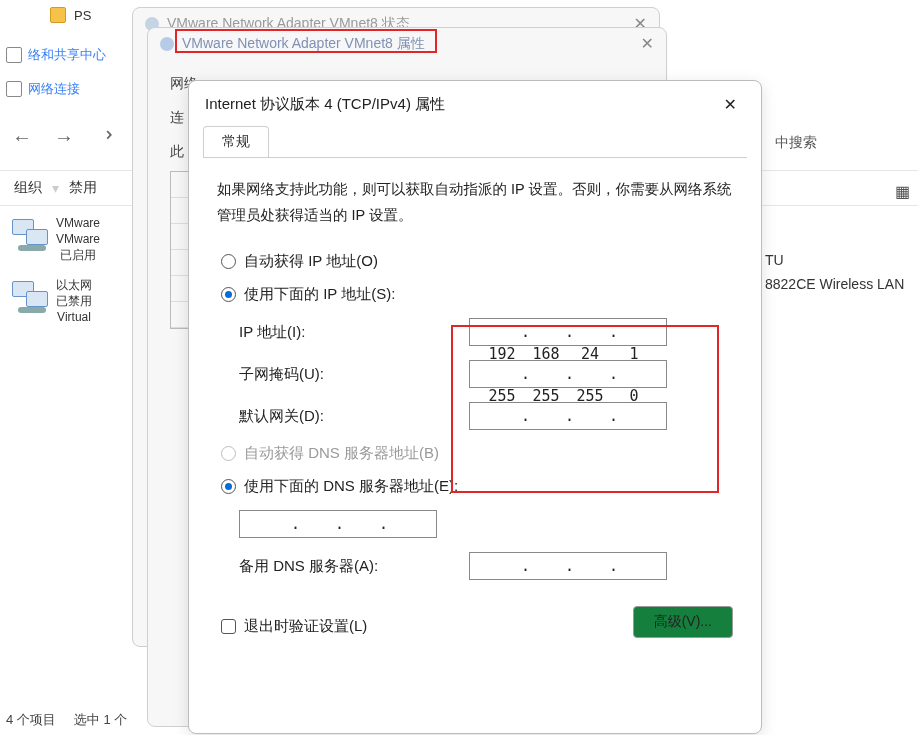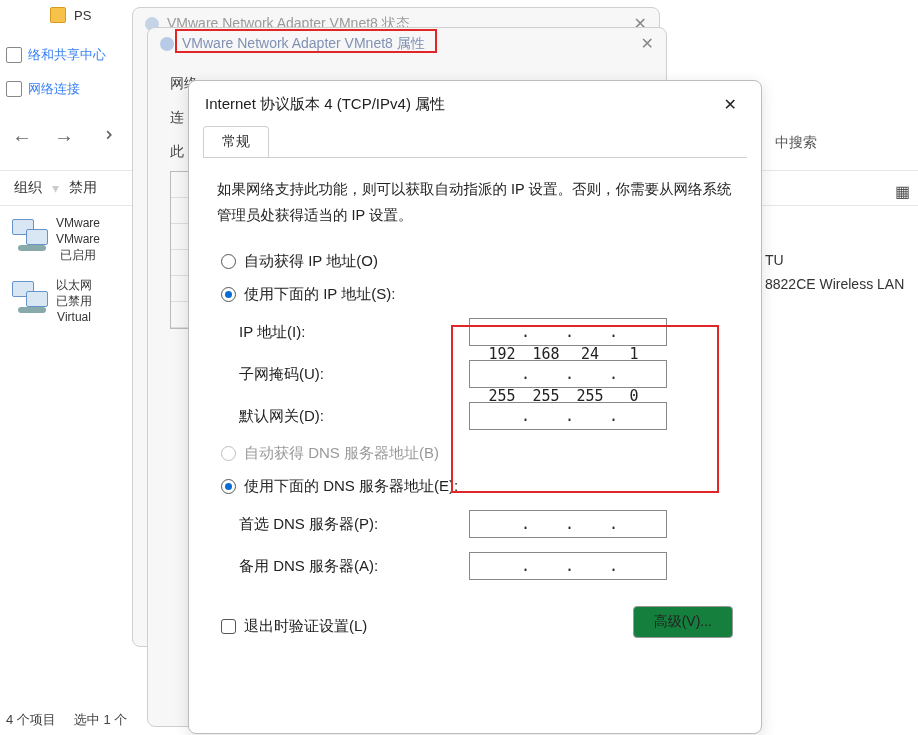--- a/index.html
+++ b/index.html
@@ -307,21 +307,20 @@
     <div class="radio-row" style="margin-top:2px">
       <span class="radio disabled"></span>
       <span style="color:#9a9a9a">自动获得 DNS 服务器地址(B)</span>
     </div>
     <div class="radio-row">
       <span class="radio checked"></span>
       <span>使用下面的 DNS 服务器地址(E):</span>
     </div>
 
     <div class="field-row">
-      <span class="lbl">首选 DNS 服务器(P):</span>
       <div class="ipbox empty">
         <span class="oct"></span>
           <span class="dot">.</span>
         <span class="oct"></span>
           <span class="dot">.</span>
         <span class="oct"></span>
           <span class="dot">.</span>
         <span class="oct"></span>
       </div>
     </div>

